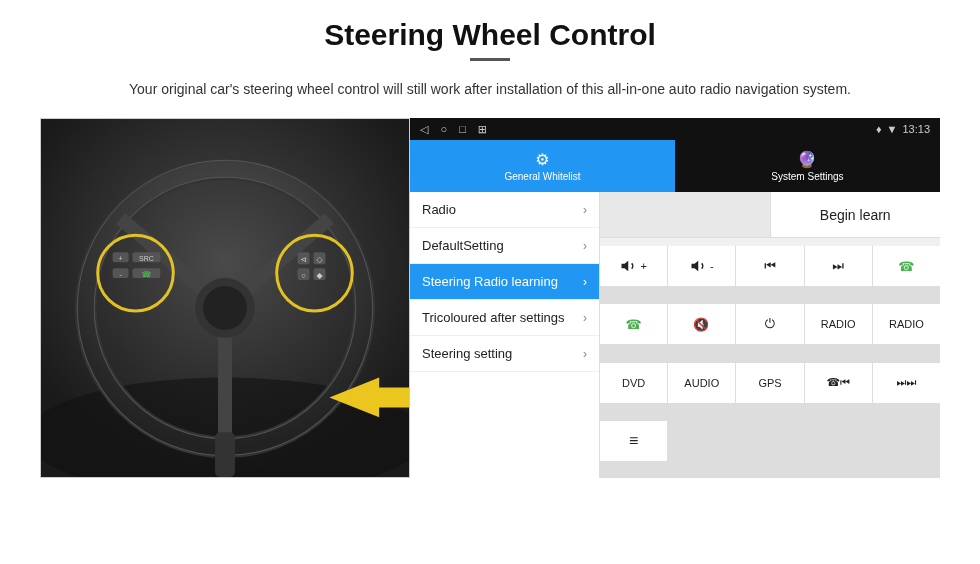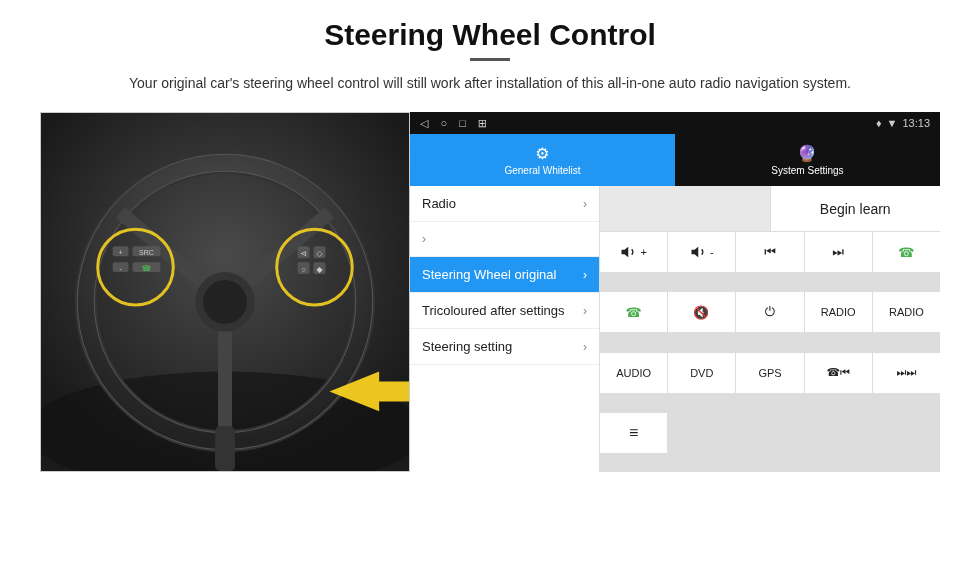--- a/index.html
+++ b/index.html
@@ -39,21 +39,21 @@
       background: #555;
       margin: 6px auto 10px;
     }
 
     .subtitle {
       font-size: 14px;
       color: #333;
       text-align: center;
       line-height: 1.5;
       max-width: 750px;
-      margin: 12px auto 12px;
+      margin: 18px auto 12px;
     }
 
     .content-area {
       display: flex;
       width: 100%;
       height: 360px;
     }
 
     
     .steering-image {
@@ -176,21 +176,21 @@
     .menu-item-text {
       flex: 1;
     }
 
     
     .right-panel {
       flex: 1;
       background: #f0f0f0;
       display: flex;
       flex-direction: column;
-      gap: 0;
+      gap: 8px;
     }
 
     
     .top-row {
       display: flex;
       height: 46px;
       background: #f0f0f0;
       border-bottom: 1px solid #ddd;
       align-items: center;
     }
@@ -348,24 +348,25 @@
       </div>
 
       <div class="main-content">
 
         <div class="menu-list">
           <div class="menu-item">
             <span class="menu-item-text">Radio</span>
             <span class="chevron">›</span>
           </div>
           <div class="menu-item">
+            <span class="menu-item-text">DefaultSetting</span>
             <span class="chevron">›</span>
           </div>
           <div class="menu-item active">
-            <span class="menu-item-text">Steering Wheel original</span>
+            <span class="menu-item-text">Steering Radio learning</span>
             <span class="chevron">›</span>
           </div>
           <div class="menu-item">
             <span class="menu-item-text">Tricoloured after settings</span>
             <span class="chevron">›</span>
           </div>
           <div class="menu-item">
             <span class="menu-item-text">Steering setting</span>
             <span class="chevron">›</span>
           </div>
@@ -398,22 +399,22 @@
             <button class="grid-btn">⏮</button>
             <button class="grid-btn">⏭</button>
             <button class="grid-btn" style="color:#4caf50;">☎</button>
 
             <button class="grid-btn" style="color:#4caf50;">☎</button>
             <button class="grid-btn">🔇</button>
             <button class="grid-btn">⏻</button>
             <button class="grid-btn" style="font-size:11px;">RADIO</button>
             <button class="grid-btn" style="font-size:11px;">RADIO</button>
 
+            <button class="grid-btn" style="font-size:11px;">DVD</button>
             <button class="grid-btn" style="font-size:11px;">AUDIO</button>
-            <button class="grid-btn" style="font-size:11px;">DVD</button>
             <button class="grid-btn" style="font-size:11px;">GPS</button>
             <button class="grid-btn" style="font-size:11px;">☎⏮</button>
             <button class="grid-btn" style="font-size:11px;">⏭⏭</button>
 
             <button class="grid-btn" style="font-size:16px;">≡</button>
           </div>
 
         </div>
       </div>
 

